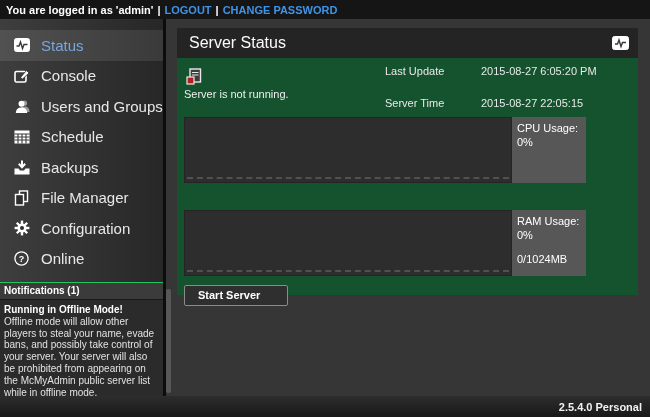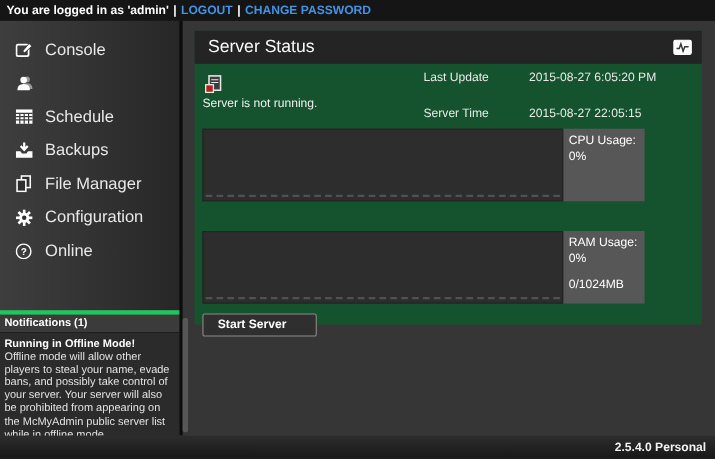--- a/index.html
+++ b/index.html
@@ -41,21 +41,21 @@
   .menu-item.active {
     background:linear-gradient(to right,#515151,#3a3a3a);
     color:#79a7d9;
   }
   .menu-item .mi { width:17px; height:17px; margin-right:11px; flex:0 0 17px; display:flex; align-items:center; justify-content:center; }
 
   
   .notif { position:absolute; left:0; top:263px; width:163px; }
   .notif-header {
     background:#3b3b3b;
-    border-top:4px solid #22c55e;
+    border-top:1px solid #22c55e;
     border-bottom:1px solid #181818;
     font-size:10px; font-weight:bold; color:#fff;
     padding:2px 4px 3px 4px;
   }
   .notif-body {
     background:#2b2b2b;
     padding:4px 4px 6px 4px;
     font-size:10px; line-height:1.18; color:#e2e2e2;
     min-height:90px;
   }
@@ -141,40 +141,50 @@
   <span>You are logged in as 'admin'</span>
   <span class="sep">|</span>
   <a>LOGOUT</a>
   <span class="sep">|</span>
   <a>CHANGE PASSWORD</a>
 </div>
 
 <div class="sidebar">
   <div class="menu">
 
+    <div class="menu-item active">
+      <span class="mi">
+        <svg width="16" height="14" viewBox="0 0 16 14">
+          <rect x="0.5" y="0.5" width="15" height="13" rx="2" fill="#fff" stroke="#fff"></rect>
+          <polyline points="2.5,8 5,8 6.5,4 8.5,10.5 10,6.5 13.5,6.5" fill="none" stroke="#3a3a3a" stroke-width="1.4"></polyline>
+        </svg>
+      </span>
+      <span>Status</span>
+    </div>
 
     <div class="menu-item">
       <span class="mi">
         <svg width="16" height="16" viewBox="0 0 16 16">
           <rect x="1" y="3.5" width="11" height="10.5" rx="1.5" fill="none" stroke="#fff" stroke-width="1.6"></rect>
           <path d="M6.5 9.5 L12.5 2.5 L15 5 L8.5 11 Z" fill="#fff" stroke="#2c2c2c" stroke-width="0.8"></path>
         </svg>
       </span>
       <span>Console</span>
     </div>
 
     <div class="menu-item">
       <span class="mi">
         <svg width="16" height="15" viewBox="0 0 16 15">
           <circle cx="10.5" cy="4.2" r="2.6" fill="#9a9a9a"></circle>
           <path d="M5.5 13 Q5.5 7.6 10.5 7.6 Q15.5 7.6 15.5 13 Z" fill="#9a9a9a"></path>
           <circle cx="7.5" cy="4.8" r="3" fill="#fff"></circle>
           <path d="M1.8 14 Q1.8 8.4 7.5 8.4 Q13.2 8.4 13.2 14 Z" fill="#fff"></path>
         </svg>
       </span>
+      <span>Users and Groups</span>
     </div>
 
     <div class="menu-item">
       <span class="mi">
         <svg width="16" height="14" viewBox="0 0 16 14">
           <rect x="0.5" y="0.5" width="15" height="13" fill="#fff"></rect>
           <path d="M0.5 4 H15.5 M4 4 V13.5 M8 4 V13.5 M12 4 V13.5 M0.5 7 H15.5 M0.5 10 H15.5" stroke="#3a3a3a" stroke-width="1.1" fill="none"></path>
         </svg>
       </span>
       <span>Schedule</span>

